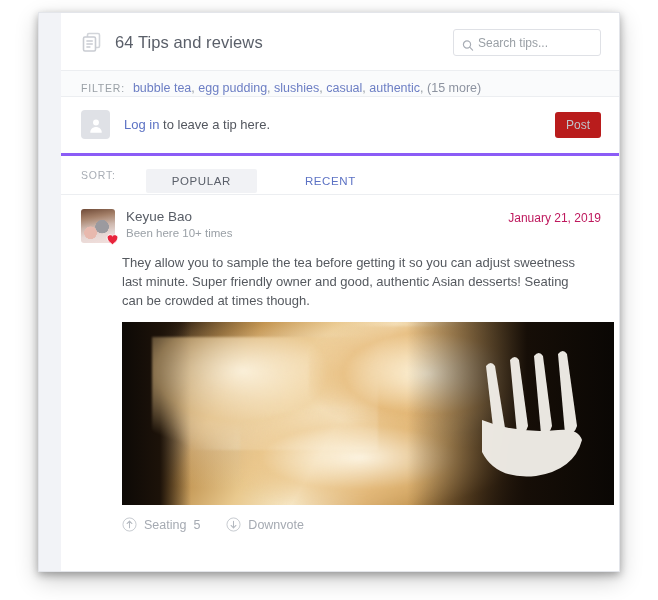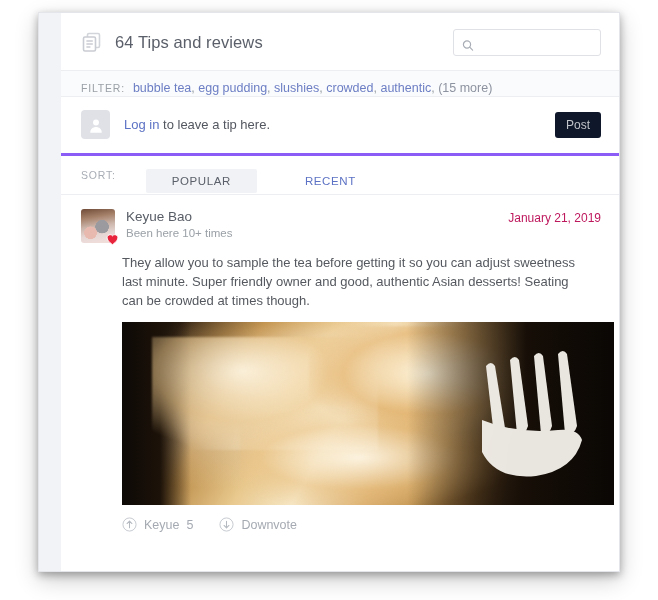--- a/index.html
+++ b/index.html
@@ -154,21 +154,21 @@
     color: #53575f;
     flex: 1 1 auto;
   }
   .login-link {
     color: #5c72c4;
     cursor: pointer;
   }
   .post-button {
     width: 46px;
     height: 26px;
-    background: #0f172a;
+    background: #b91c1c;
     border: 0;
     border-radius: 3px;
     color: #c0c3c9;
     font-size: 12px;
     font-family: "Liberation Sans", sans-serif;
     cursor: default;
     flex: 0 0 auto;
   }
 
   
@@ -376,30 +376,31 @@
         <span class="tips-title">64 Tips and reviews</span>
       </div>
 
       <div class="search-box">
         <span class="search-icon">
           <svg viewBox="0 0 12 12" width="12" height="12" aria-hidden="true">
             <circle cx="5" cy="5" r="3.6" fill="none" stroke="#a9aeb6" stroke-width="1.2"></circle>
             <line x1="7.7" y1="7.7" x2="10.6" y2="10.6" stroke="#a9aeb6" stroke-width="1.2" stroke-linecap="round"></line>
           </svg>
         </span>
+        <input class="search-input" type="text" placeholder="Search tips..." style="">
       </div>
     </div>
 
     <div class="filter-row">
       <span class="filter-label">FILTER:</span>
       <span class="filter-links">
         <span class="filter-link">bubble tea</span><span class="filter-sep">,</span>
         <span class="filter-link">egg pudding</span><span class="filter-sep">,</span>
         <span class="filter-link">slushies</span><span class="filter-sep">,</span>
-        <span class="filter-link">crowded</span><span class="filter-sep">,</span>
+        <span class="filter-link">casual</span><span class="filter-sep">,</span>
         <span class="filter-link">authentic</span><span class="filter-sep">,</span>
         <span class="filter-more">(15 more)</span>
       </span>
     </div>
 
     <div class="tip-entry">
       <span class="avatar-placeholder">
         <svg viewBox="0 0 20 20" width="18" height="18" aria-hidden="true">
           <circle cx="10" cy="7.2" r="3.3" fill="#ffffff"></circle>
           <path d="M3.6 18.5c0-3.8 2.9-6.2 6.4-6.2s6.4 2.4 6.4 6.2z" fill="#ffffff"></path>
@@ -457,21 +458,21 @@
       </div>
 
       <div class="vote-row">
         <button class="vote-button">
           <span class="vote-circle">
             <svg viewBox="0 0 16 16" width="15" height="15" aria-hidden="true">
               <circle cx="8" cy="8" r="7" fill="none" stroke="#c3c7cd" stroke-width="1"></circle>
               <path d="M8 4.3 V11.4 M8 4.3 L5.4 7 M8 4.3 L10.6 7" fill="none" stroke="#b4b9c0" stroke-width="1.1" stroke-linecap="round" stroke-linejoin="round"></path>
             </svg>
           </span>
-          <span>Keyue</span>
+          <span>Seating</span>
           <span>5</span>
         </button>
         <button class="vote-button">
           <span class="vote-circle">
             <svg viewBox="0 0 16 16" width="15" height="15" aria-hidden="true">
               <circle cx="8" cy="8" r="7" fill="none" stroke="#c3c7cd" stroke-width="1"></circle>
               <path d="M8 11.7 V4.6 M8 11.7 L5.4 9 M8 11.7 L10.6 9" fill="none" stroke="#b4b9c0" stroke-width="1.1" stroke-linecap="round" stroke-linejoin="round"></path>
             </svg>
           </span>
           <span>Downvote</span>

